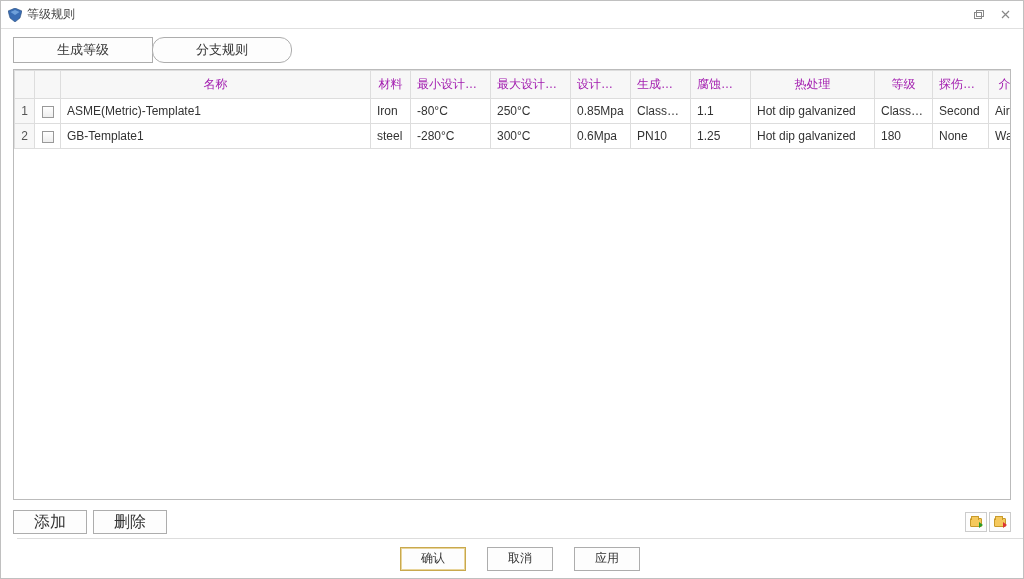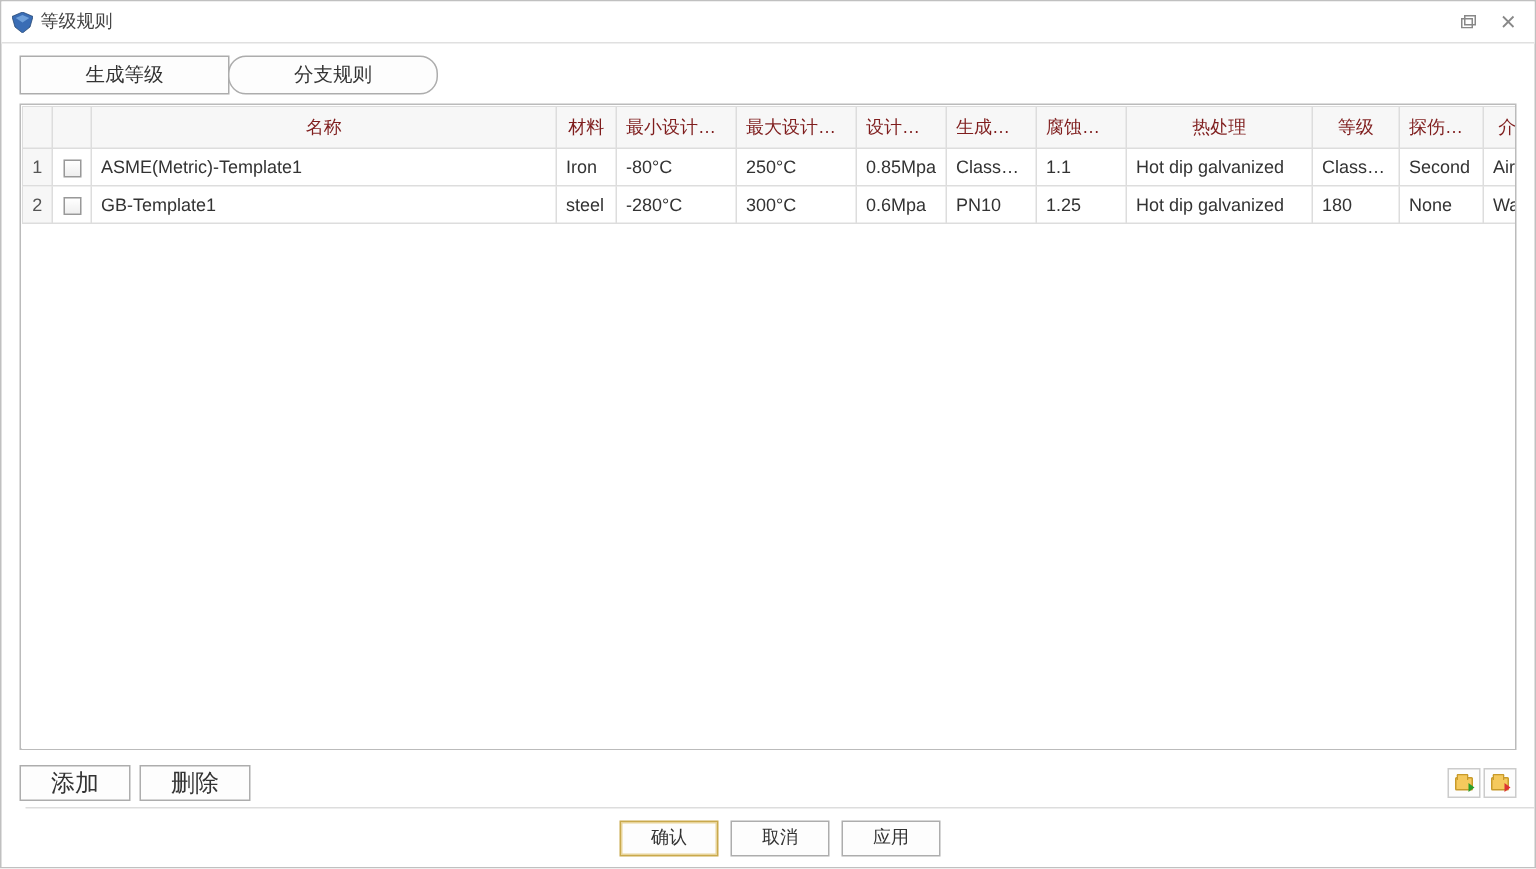--- a/index.html
+++ b/index.html
@@ -91,21 +91,21 @@
       font-size: 12px;
       text-align: left;
       white-space: nowrap;
       overflow: hidden;
       text-overflow: ellipsis;
     }
     th {
       background: #f7f7f7;
       font-weight: normal;
       text-align: center;
-      color: #7f1d1d;
+      color: #a21caf;
       height: 28px;
     }
     .row-num {
       width: 20px;
       text-align: center;
       background: #f7f7f7;
       color: #555;
     }
     .chk-col {
       width: 26px;
@@ -179,21 +179,21 @@
     }
     .arrow-green { position:absolute; right:-2px; bottom:-2px; width:0; height:0; border-left:4px solid #2a9d2a; border-top:3px solid transparent; border-bottom:3px solid transparent;}
     .arrow-red { position:absolute; right:-2px; bottom:-2px; width:0; height:0; border-left:4px solid #d33; border-top:3px solid transparent; border-bottom:3px solid transparent;}
 
     .footer {
       height: 40px;
       border-top: 1px solid #ddd;
       display: flex;
       align-items: center;
       justify-content: center;
-      gap: 8px;
+      gap: 21px;
       margin-left: 16px;
     }
     .footer-btn {
       min-width: 66px;
       height: 24px;
       border: 1px solid #adadad;
       background: #fdfdfd;
       font-size: 12px;
       cursor: default;
       display: flex;

